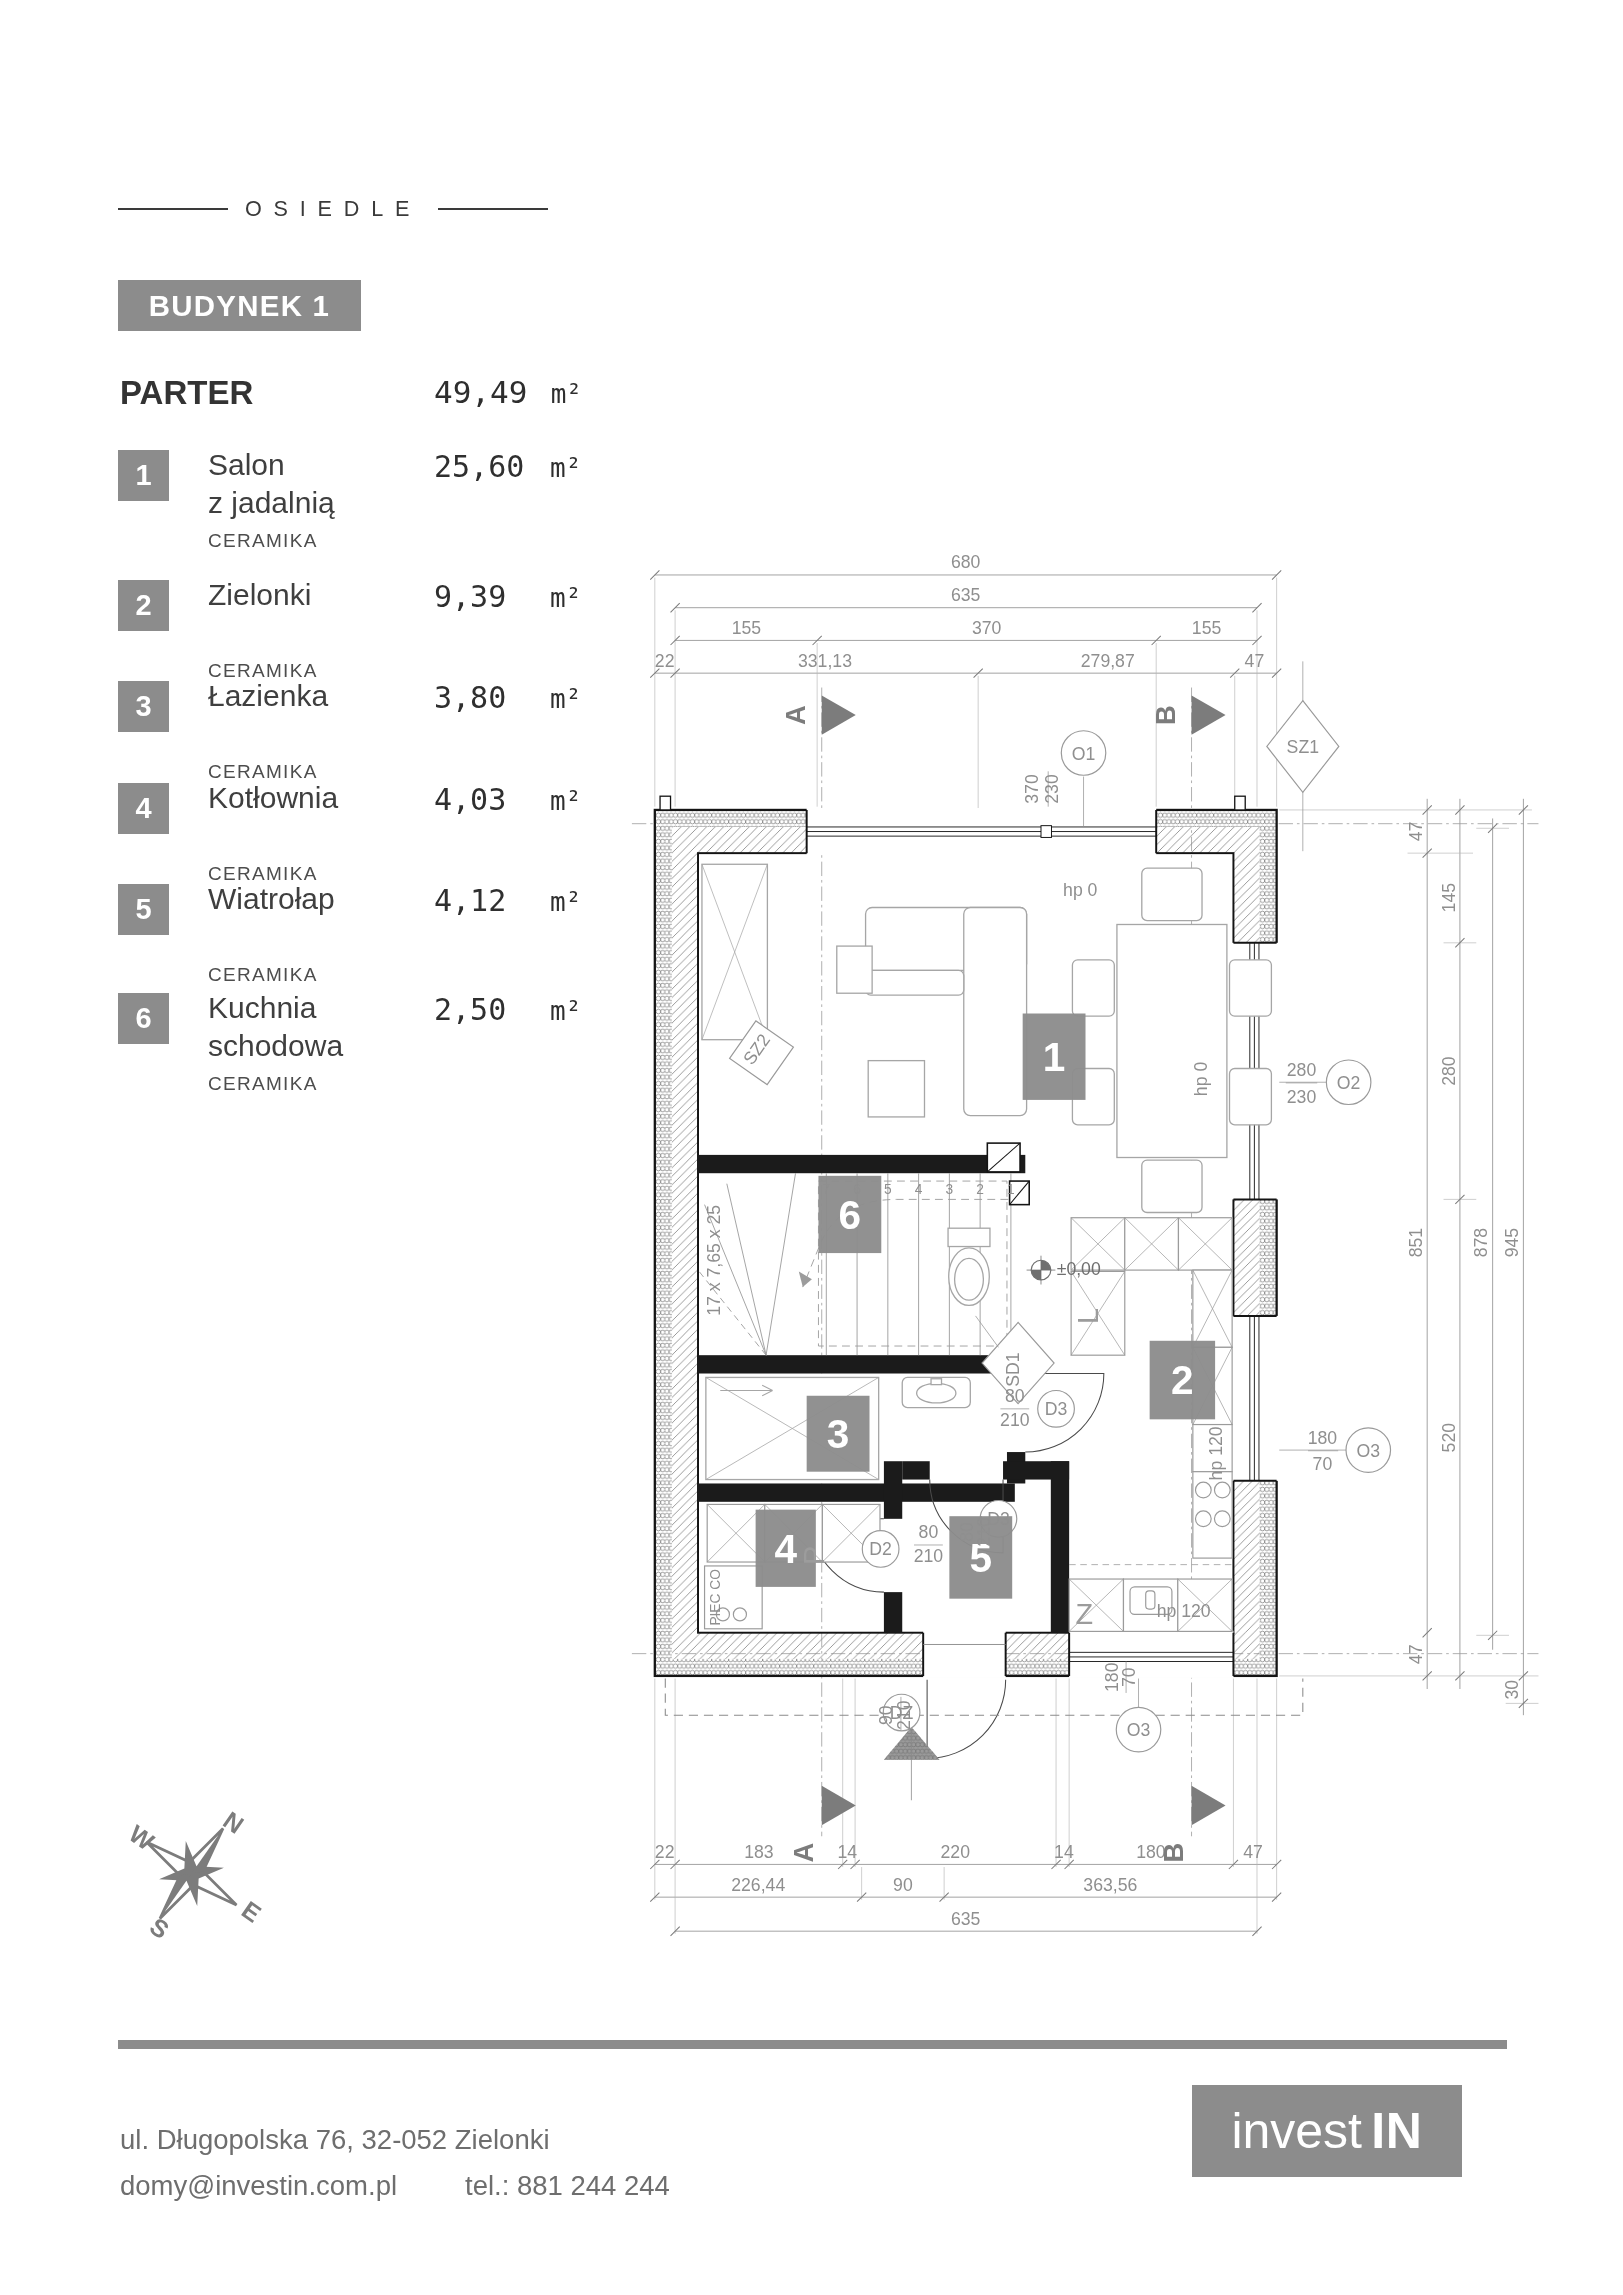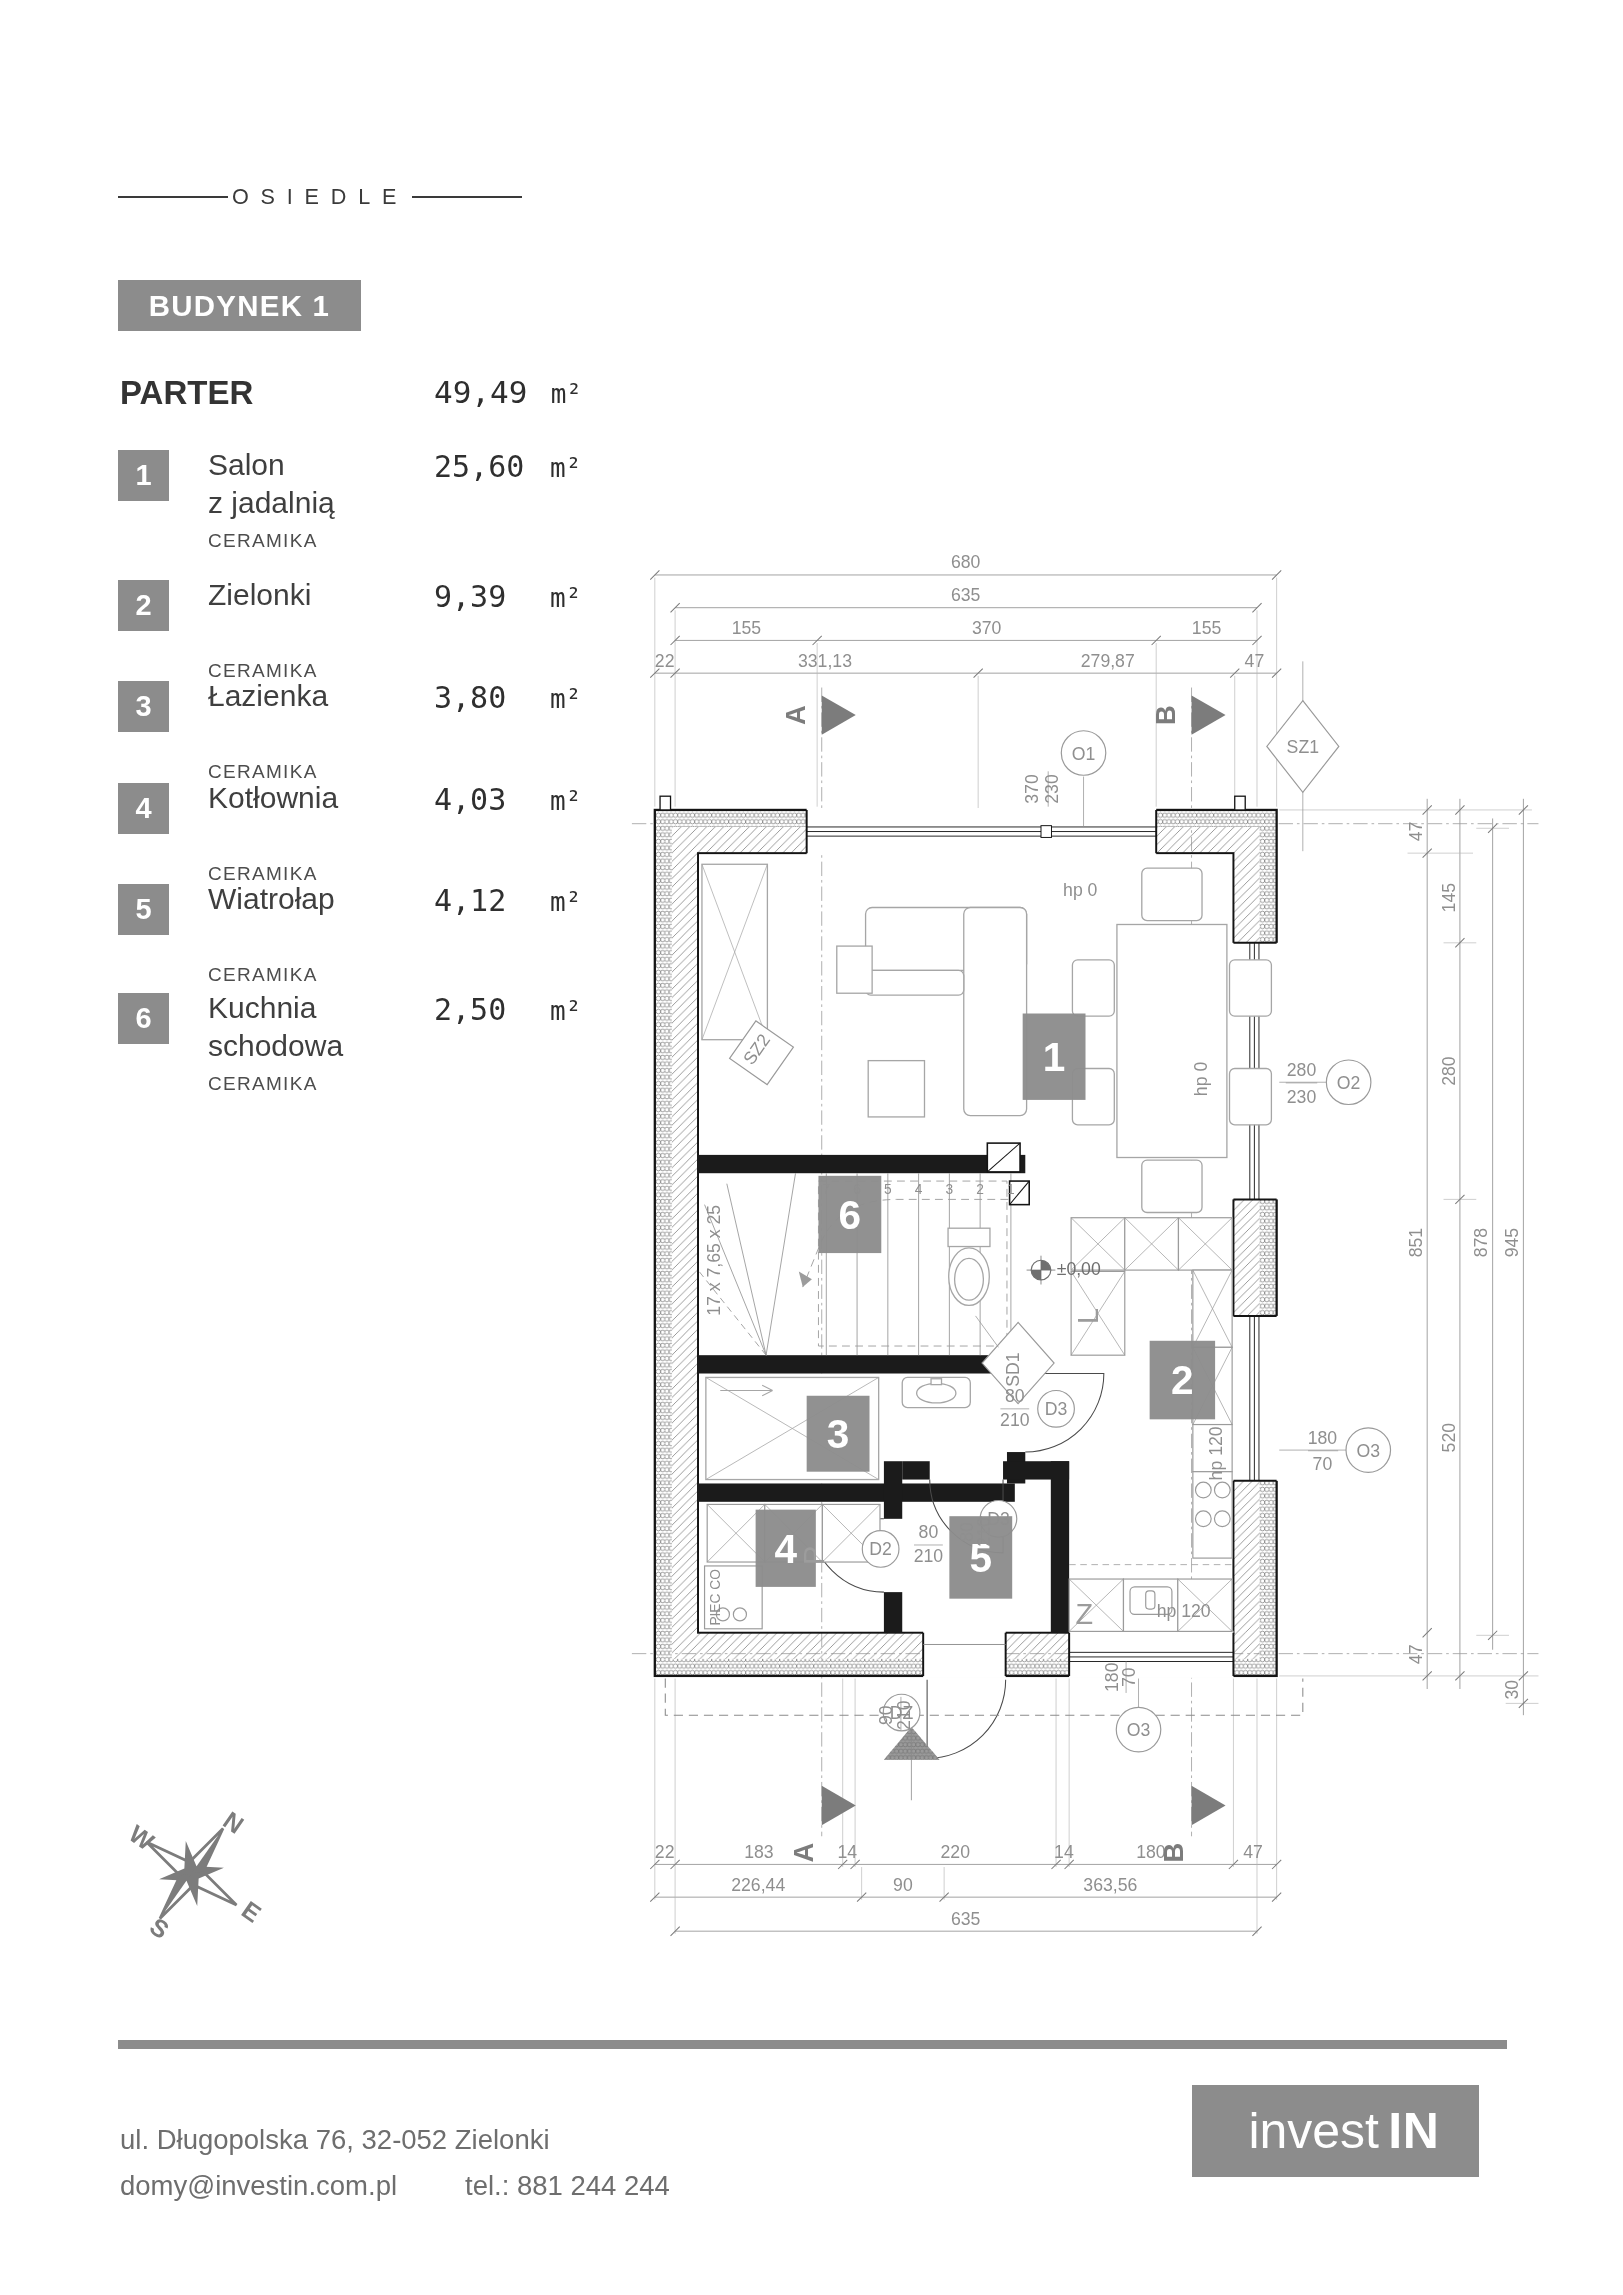--- a/index.html
+++ b/index.html
@@ -2,21 +2,21 @@
 <html style="font-size:10.5px"><head>
 <meta charset="utf-8">
 <style>
   html,body{margin:0;padding:0;background:#fff;}
   #page{position:relative;width:1623px;height:2295px;background:#fff;overflow:hidden;
         font-family:"Liberation Sans",sans-serif;color:#3a3a3a;}
   .abs{position:absolute;}
 
   
   #title{left:115px;top:73px;font-size:61px;letter-spacing:1.3px;color:#3a3a3a;font-weight:normal;}
-  #subtitle-row{left:118px;top:184px;display:flex;align-items:center;gap:4px;}
+  #subtitle-row{left:118px;top:196px;display:flex;align-items:center;gap:17px;}
   .sub-line{width:110px;height:2.6px;background:#3a3a3a;}
   #subtitle{font-size:21.6px;letter-spacing:11.8px;color:#3a3a3a;}
   #building-badge{left:118px;top:280px;width:243px;height:51px;background:#8c8c8c;color:#fff;
       font-weight:bold;font-size:29.4px;letter-spacing:1.3px;display:flex;align-items:center;justify-content:center;}
   #floor-row{left:120px;top:374px;width:589px;}
   #floor-name{font-size:33px;font-weight:bold;color:#333;}
   .mono{font-family:"DejaVu Sans Mono","Liberation Mono",monospace;}
   #floor-area{position:absolute;left:314px;top:0;font-size:31px;color:#2e2e2e;}
   .areaval{display:inline-block;width:98px;text-align:left;}
   .areaunit{font-size:26px;}
@@ -41,21 +41,21 @@
   
   .cletter{font-family:"Liberation Sans",sans-serif;font-size:36px;font-weight:bold;fill:#7c7c7c;text-anchor:middle;}
 
   
   #footer-bar{left:118px;top:2040px;width:1389px;height:8.5px;background:#8c8c8c;}
   #footer-head{left:120px;top:2066px;font-size:34px;font-weight:bold;color:#6e6e6e;}
   #footer-addr{left:120px;top:2124px;font-size:27.5px;color:#6e6e6e;}
   #footer-contact{left:120px;top:2170px;font-size:27.5px;color:#6e6e6e;width:785px;}
   #footer-tel{position:absolute;left:345px;top:0;}
   #logo{left:1192px;top:2085px;width:270px;height:92px;background:#8c8c8c;color:#fff;
-     display:flex;align-items:center;justify-content:center;font-size:50px;padding-left:17px;}
+     display:flex;align-items:center;justify-content:center;font-size:50px;}
   #logo .l2{font-weight:bold;margin-left:9.2px;letter-spacing:0.7px;}
 </style>
 </head>
 <body>
 
 <div id="page">
 
   <div id="subtitle-row" class="abs">
     <div class="sub-line"></div>
     <div id="subtitle">OSIEDLE</div>

